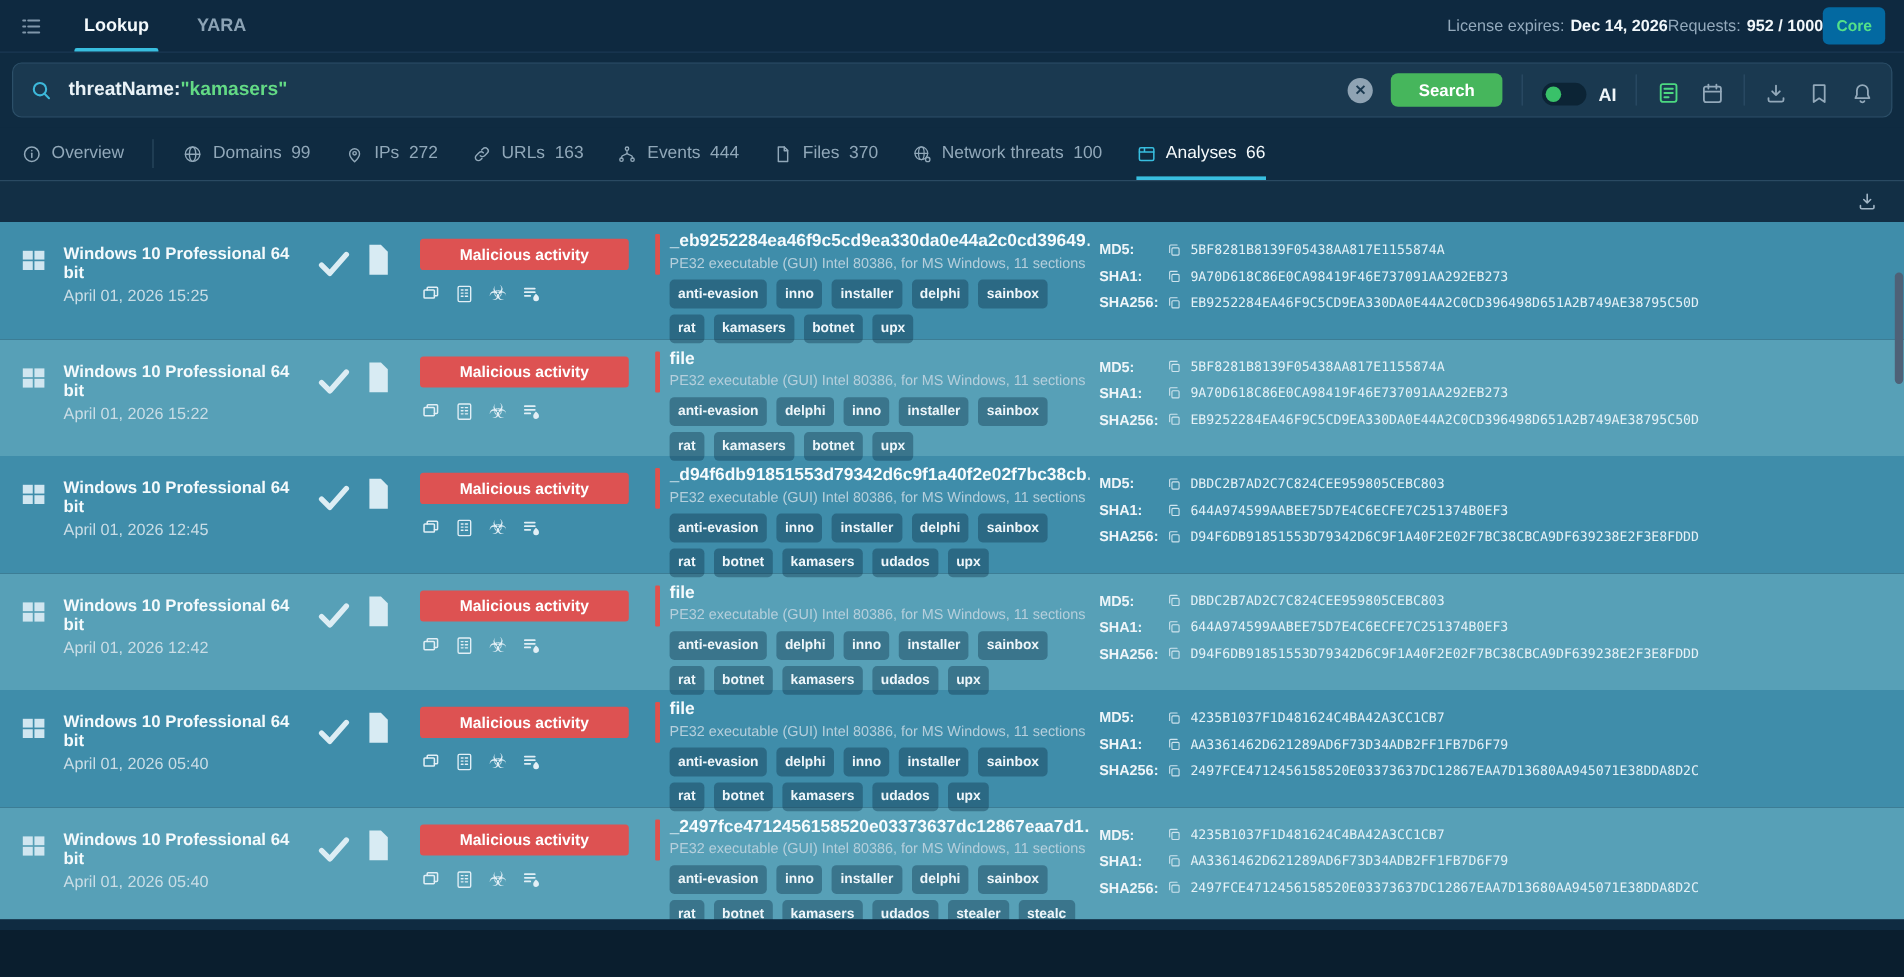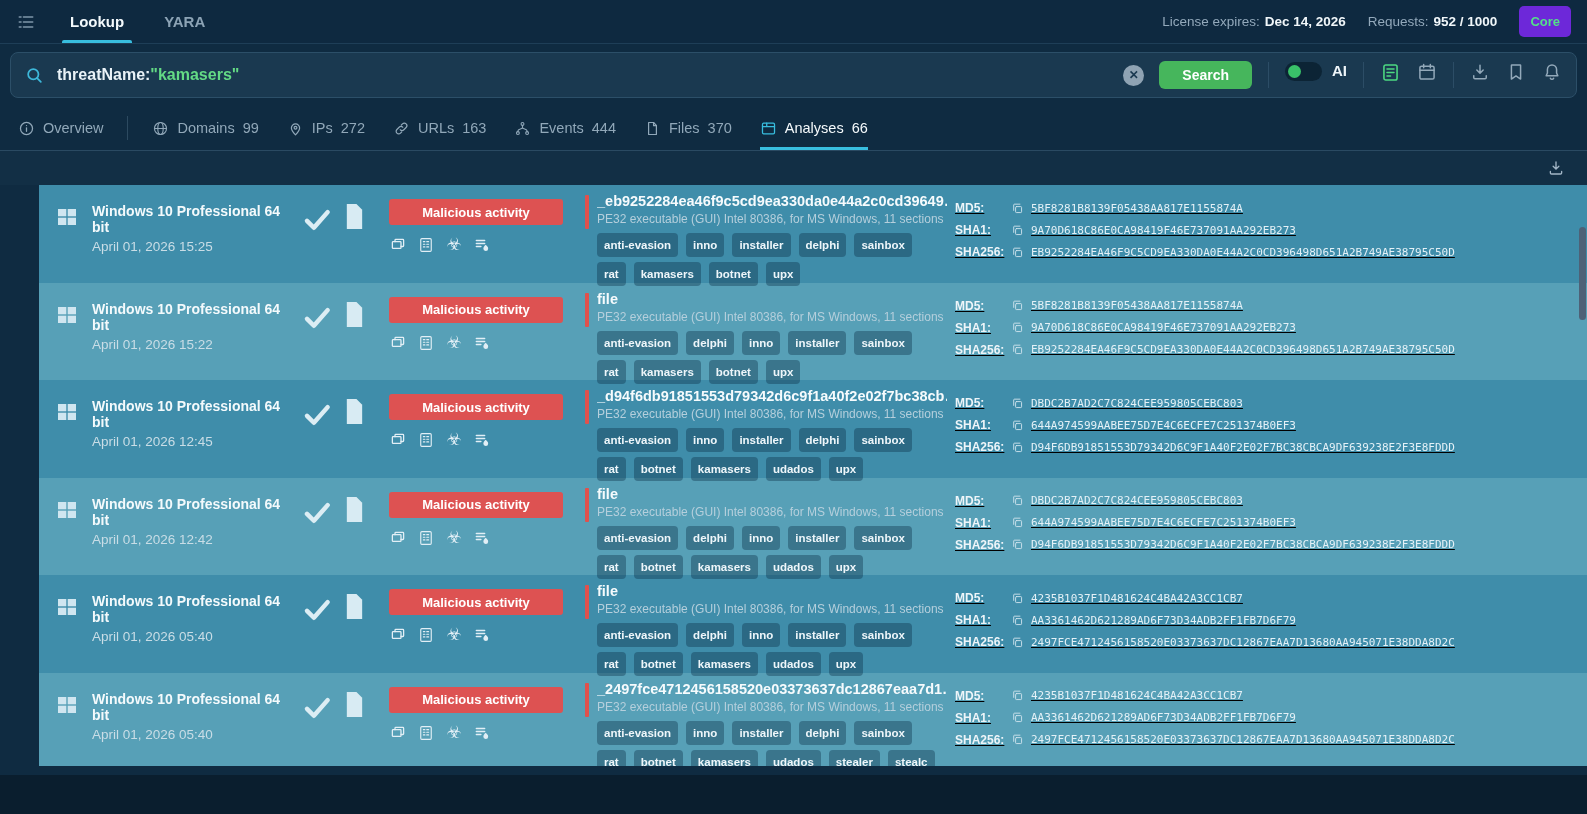--- a/index.html
+++ b/index.html
@@ -10,55 +10,55 @@
   .icon svg { width:100%; height:100%; display:block; }
   .icon { display:inline-block; flex:none; }
   .vdiv { width:1px; height:26px; background:#2c4d66; flex:none; }
 
   
   .topbar { height:44px; display:flex; align-items:stretch; padding:0 16px; background:#0e2940; border-bottom:1px solid #1e3e57; }
   .list-icon { width:20px; height:20px; color:#7f96a9; align-self:center; margin-right:30px; }
   .nav-tab { display:flex; align-items:center; position:relative; padding:0 4px; margin-right:32px; font-size:15px; font-weight:bold; color:#8ca3b5; cursor:pointer; }
   .nav-tab.active { color:#f3f9fc; }
   .nav-tab.active::after { content:""; position:absolute; left:-4px; right:-4px; bottom:0; height:3px; background:#38bedf; border-radius:2px 2px 0 0; }
-  .topbar-right { margin-left:auto; display:flex; align-items:center; gap:22px; }
+  .topbar-right { margin-left:auto; display:flex; align-items:center; }
   .kv { font-size:13.5px; color:#93a9bb; }
   .kv b { color:#f1f7fa; font-weight:bold; margin-left:5px; }
-  .plan-badge { background:#6d28d9; color:#54e089; font-size:13px; font-weight:bold; padding:8px 11px; border-radius:5px; }
+  .plan-badge { background:#0369a1; color:#54e089; font-size:13px; font-weight:bold; padding:8px 11px; border-radius:5px; }
 
   
   .search-row { height:62px; padding:8px 10px; background:#0f2b41; }
   .search-bar { height:46px; display:flex; align-items:center; background:#1a3950; border:1px solid #2c4f68; border-radius:8px; padding:0 14px; }
   .search-icon { width:19px; height:19px; color:#3db8da; margin-right:13px; }
   .search-query { font-size:16px; font-weight:bold; color:#e9f2f7; white-space:nowrap; flex:1; overflow:hidden; }
   .search-query .q-green { color:#63da85; }
   .clear-btn { width:21px; height:21px; border-radius:50%; background:#8fa3b3; color:#1a3950; font-size:12px; font-weight:bold; display:flex; align-items:center; justify-content:center; cursor:pointer; margin-right:15px; }
   .search-btn { background:#46b65c; color:#ffffff; border:none; font-family:inherit; font-size:14px; font-weight:bold; padding:6px 23px; border-radius:6px; cursor:pointer; }
-  .search-tools { display:flex; align-items:flex-start; gap:16px; margin-left:16px; }
+  .search-tools { display:flex; align-items:flex-end; gap:16px; margin-left:16px; }
   .toggle { width:37px; height:19px; border-radius:10px; background:#0c2435; position:relative; cursor:pointer; flex:none; }
   .toggle .knob { position:absolute; left:3px; top:3px; width:13px; height:13px; border-radius:50%; background:#39c169; }
   .ai-label { font-size:15px; font-weight:bold; color:#eef5f9; margin-left:-6px; }
   .tool-icon { width:20px; height:20px; color:#93a9ba; cursor:pointer; }
   .tool-icon.green { color:#4cd981; width:21px; height:21px; }
 
   
   .rtabs { height:44px; display:flex; align-items:stretch; gap:28px; padding:0 18px; background:#0f2b41; }
   .rtab { display:flex; align-items:center; gap:8px; position:relative; color:#91a8b9; font-size:14.5px; font-weight:normal; cursor:pointer; }
   .rtab .tab-icon { width:17px; height:17px; }
   .rtab.active { color:#f5fafc; }
   .rtab.active .tab-icon { color:#38bedf; }
   .rtab.active::after { content:""; position:absolute; left:0; right:0; bottom:0; height:3px; background:#38bedf; }
   .tab-div { align-self:center; height:24px; background:#2c4a60; margin:0 -4px; }
 
   
   .results-header { height:35px; background:#122f45; border-top:1px solid #2a4a62; display:flex; align-items:center; justify-content:flex-end; padding:0 22px; }
   .dl-icon { width:18px; height:18px; color:#a2b6c6; cursor:pointer; }
 
   
-  .results-list { display:flex; flex-direction:column; height:585px;padding-left:39px; }
+  .results-list { display:flex; flex-direction:column; height:585px; }
   .row { display:flex; align-items:flex-start; min-height:97px; padding:7px 16px 4px; background:#3f8daa; }
   .row.alt { background:#57a0b7; }
   .row:last-child { flex:1; }
 
   .col-os { width:236px; display:flex; gap:13px; padding-top:11px; }
   .win-icon { width:24px; height:24px; color:#d0e6f0; margin-top:2px; }
   .os-name { font-size:14px; font-weight:bold; color:#f4fafc; }
   .os-date { font-size:13.5px; color:#c9dde6; margin-top:4px; }
 
   .col-check { width:52px; padding-top:12px; display:flex; justify-content:center; }
@@ -72,21 +72,21 @@
   .action-icon { width:18px; height:18px; cursor:pointer; }
   .action-icon.glyph { font-size:17px; line-height:18px; text-align:center; }
 
   .col-name { width:362px; position:relative; padding-left:12px; padding-top:1px; margin-right:8px; }
   .verdict-line { position:absolute; left:0; top:3px; width:4px; height:34px; background:#e0514d; border-radius:1px; }
   .file-name { font-size:14.5px; font-weight:bold; color:#f6fbfd; white-space:nowrap; overflow:hidden; }
   .file-type { font-size:12px; color:#b5cfdc; margin-top:3px; white-space:nowrap; overflow:hidden; }
   .tag-list { display:flex; flex-wrap:wrap; gap:5px 8px; margin-top:7px; max-width:345px; }
   .tag { background:rgba(10,48,70,0.38); color:#eef6fa; font-size:11.5px; font-weight:bold; padding:0 7px; height:24px; line-height:24px; border-radius:4px; cursor:pointer; white-space:nowrap; }
 
-  .col-hash { flex:1; padding-top:5px;text-decoration:underline; }
+  .col-hash { flex:1; padding-top:5px; }
   .hash-line { display:flex; align-items:center; height:22px; }
   .hash-label { width:56px; font-size:12px; font-weight:bold; color:#eef5f9; }
   .copy-icon { width:13px; height:13px; color:#cfe4ee; margin-right:7px; cursor:pointer; }
   .hash-value { font-family:"DejaVu Sans Mono", monospace; font-size:11px; color:#e4f1f7; white-space:nowrap; }
 
   .scroll-thumb { position:absolute; right:1px; top:227px; width:7px; height:93px; border-radius:4px; background:#4e6177; }
   .bottom-strip { position:absolute; left:0; right:0; bottom:0; height:9px; background:#0f2b41; }
 </style>
 </head>
 <body>
@@ -222,20 +222,32 @@
       </div>
       <div class="rtab">
         <span class="icon tab-icon">
           <svg viewBox="0 0 24 24" fill="none" stroke="currentColor" stroke-width="1.7" stroke-linecap="round" stroke-linejoin="round">
             <path d="M6.5 3.5h7l4 4v13h-11z"></path>
             <path d="M13.5 3.5V8h4"></path>
           </svg>
         </span>
         <span>Files</span>
         <span>370</span>
+      </div>
+      <div class="rtab">
+        <span class="icon tab-icon">
+          <svg viewBox="0 0 24 24" fill="none" stroke="currentColor" stroke-width="1.5" stroke-linecap="round" stroke-linejoin="round">
+            <circle cx="11" cy="11" r="7.5"></circle>
+            <ellipse cx="11" cy="11" rx="3.3" ry="7.5"></ellipse>
+            <path d="M3.5 11h15"></path>
+            <circle cx="18.5" cy="18.2" r="2.6"></circle>
+          </svg>
+        </span>
+        <span>Network threats</span>
+        <span>100</span>
       </div>
       <div class="rtab active">
         <span class="icon tab-icon">
           <svg viewBox="0 0 24 24" fill="none" stroke="currentColor" stroke-width="1.8" stroke-linecap="round" stroke-linejoin="round">
             <rect x="3.5" y="4.5" width="17" height="15" rx="1.8"></rect>
             <path d="M3.5 9.5h17M9.5 4.5v5"></path>
           </svg>
         </span>
         <span>Analyses</span>
         <span>66</span>

